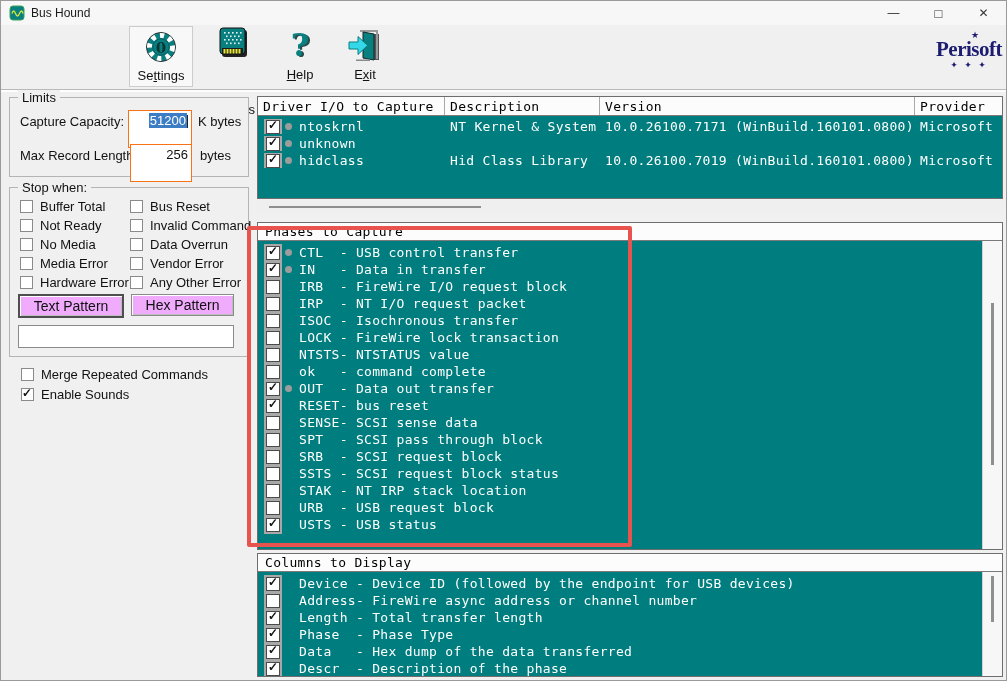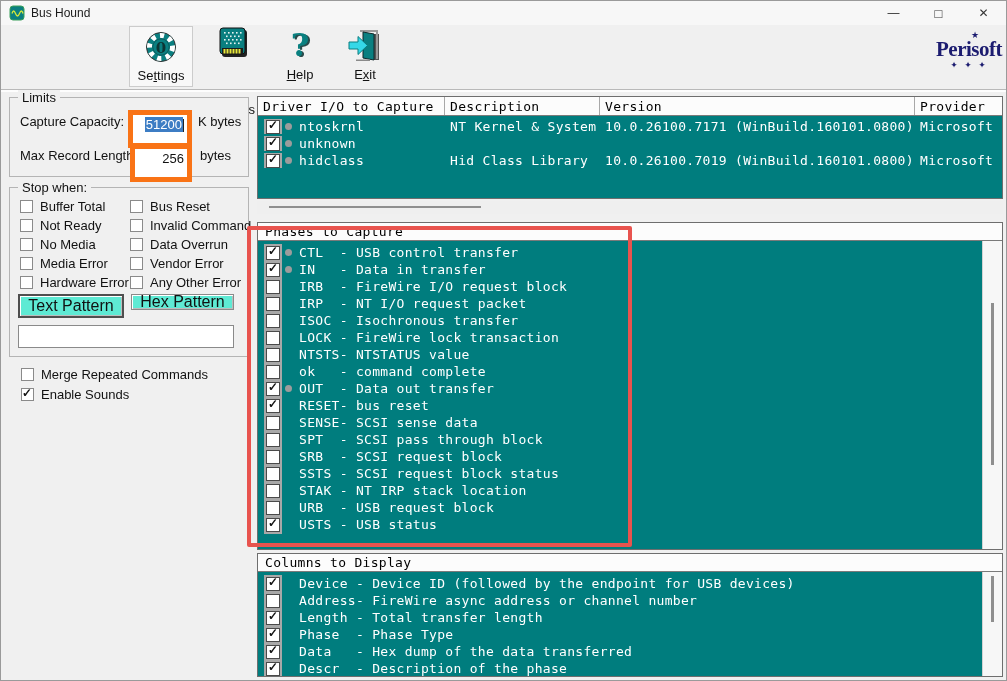--- a/index.html
+++ b/index.html
@@ -23,35 +23,35 @@
                    border-top:1px solid #b9b9b9;background:#fdfdfd;}
   
   .logo{position:absolute;left:930px;top:36px;width:76px;text-align:center;color:#1c1c70;}
   .logo-text{font-size:21px;font-weight:bold;letter-spacing:-0.5px;font-family:"Liberation Serif",serif;text-align:center;}
   .logo-star{position:absolute;left:40px;top:-7px;font-size:9px;}
   .logo-stars{font-size:9px;letter-spacing:2px;margin-top:-2px;}
   
   .group{position:absolute;border:1px solid #b4b4b4;background:#f0f0f0;box-sizing:border-box;}
   .group-legend{position:absolute;top:-8px;left:8px;background:#f0f0f0;padding:0 4px;font-size:13px;}
   .flabel{position:absolute;font-size:13px;white-space:nowrap;}
-  .inputbox{position:absolute;background:#fff;border:5px solid #f97316;box-sizing:border-box;
+  .inputbox{position:absolute;background:#fff;border:1px solid #f97316;box-sizing:border-box;
             font-size:13px;text-align:right;padding:2px 3px 0 0;height:38px;}
   .sel-val{background:#3d7dc4;color:#fff;padding:0 1px;}
   .caret{display:inline-block;width:1px;height:13px;background:#222;vertical-align:middle;}
   
   .cb-col{position:absolute;}
   .cb-row{height:19px;display:flex;align-items:center;}
   .cbx{width:11px;height:11px;background:#fff;border:1px solid #8a8a8a;flex:none;
        position:relative;margin-right:7px;}
   .mark{position:absolute;left:0px;top:-3px;font-size:12px;font-weight:bold;color:#111;line-height:14px;}
   .cbx:not(.checked) .mark{visibility:hidden;}
   .cb-label{font-size:13px;white-space:nowrap;}
   
-  .btn{position:absolute;background:#5eead4;border:1px solid #8a8a8a;box-sizing:border-box;
-       font-size:16px;display:flex;align-items:center;justify-content:center;
+  .btn{position:absolute;background:#f0abfc;border:1px solid #8a8a8a;box-sizing:border-box;
+       font-size:14px;display:flex;align-items:center;justify-content:center;
        box-shadow:inset 1px 1px 0 #ffffff, inset -1px -1px 0 #bdbdbd;}
   .btn.default{border:2px solid #4f4f4f;}
   .patt-input{position:absolute;background:#fff;border:1px solid #8a8a8a;box-sizing:border-box;}
   
   .panel{position:absolute;left:256px;width:746px;background:#007d7e;border:1px solid #6e6e6e;
          box-sizing:border-box;overflow:hidden;}
   .mono{font-family:"DejaVu Sans Mono","Liberation Mono",monospace;font-size:13px;
         letter-spacing:0.3px;white-space:pre;}
   .phead{height:17px;background:#fcfcfc;border-bottom:1px solid #7a7a7a;color:#000;
          padding-left:7px;display:flex;align-items:center;}
@@ -253,21 +253,21 @@
           <span class="cb-label">Vendor Error</span>
         </div>
 
         <div class="cb-row">
           <span class="cbx"></span>
           <span class="cb-label">Any Other Error</span>
         </div>
       </div>
 
     <div class="btn default" style="left:8px;top:106px;width:106px;height:24px;">Text Pattern</div>
-    <div class="btn" style="left:121px;top:106px;width:103px;height:16px;">Hex Pattern</div>
+    <div class="btn" style="left:121px;top:106px;width:103px;height:22px;">Hex Pattern</div>
     <div class="patt-input" style="left:8px;top:137px;width:216px;height:23px;"></div>
   </div>
 
   <div class="cb-row abs" style="left:20px;top:364px;">
     <span class="cbx"></span>
     <span class="cb-label">Merge Repeated Commands</span>
   </div>
   <div class="cb-row abs" style="left:20px;top:384px;">
     <span class="cbx checked">
         <span class="mark">✓</span>

